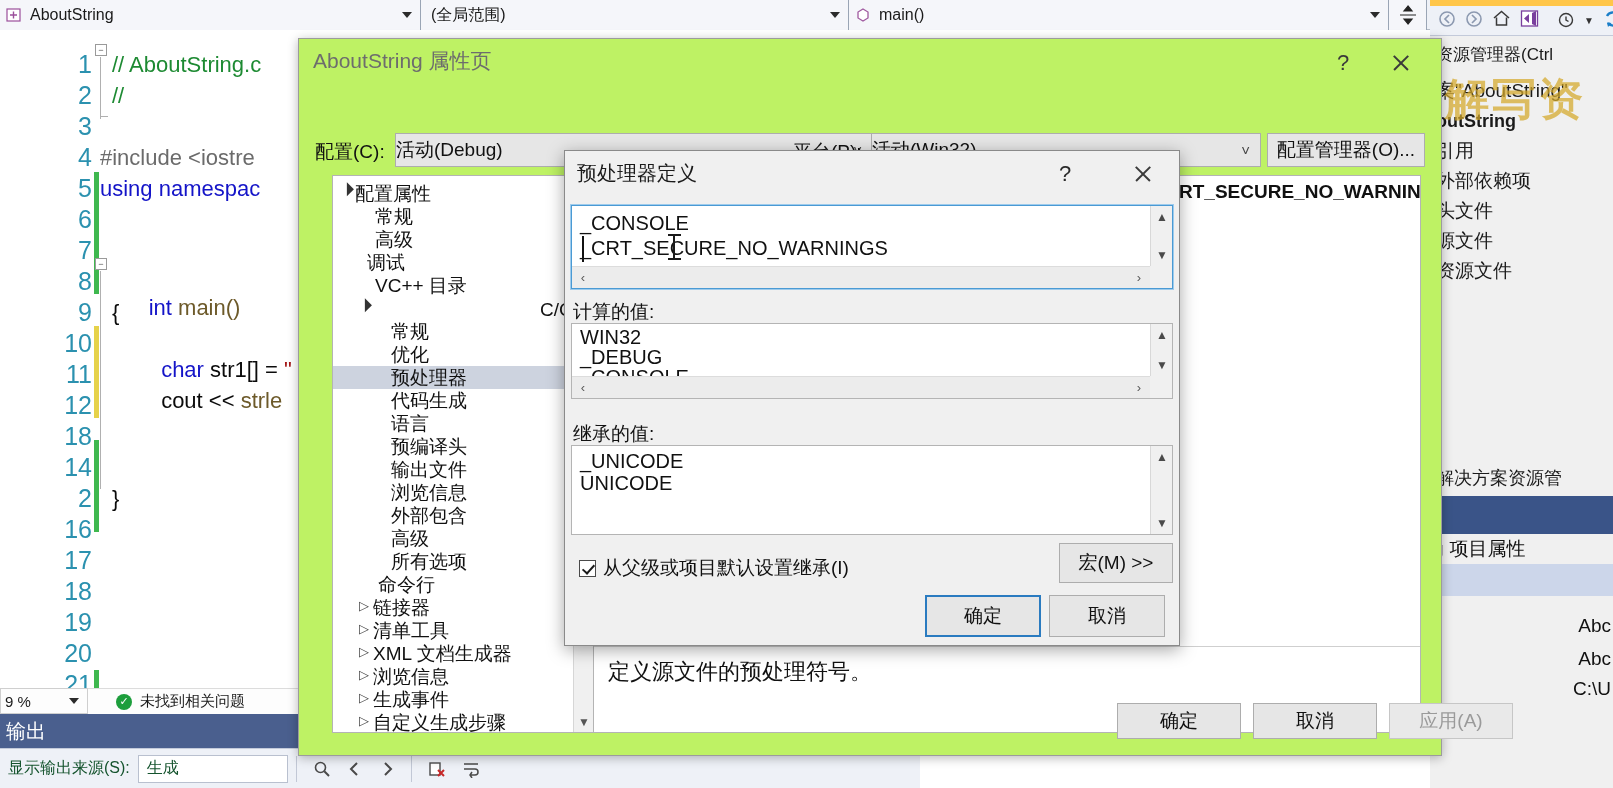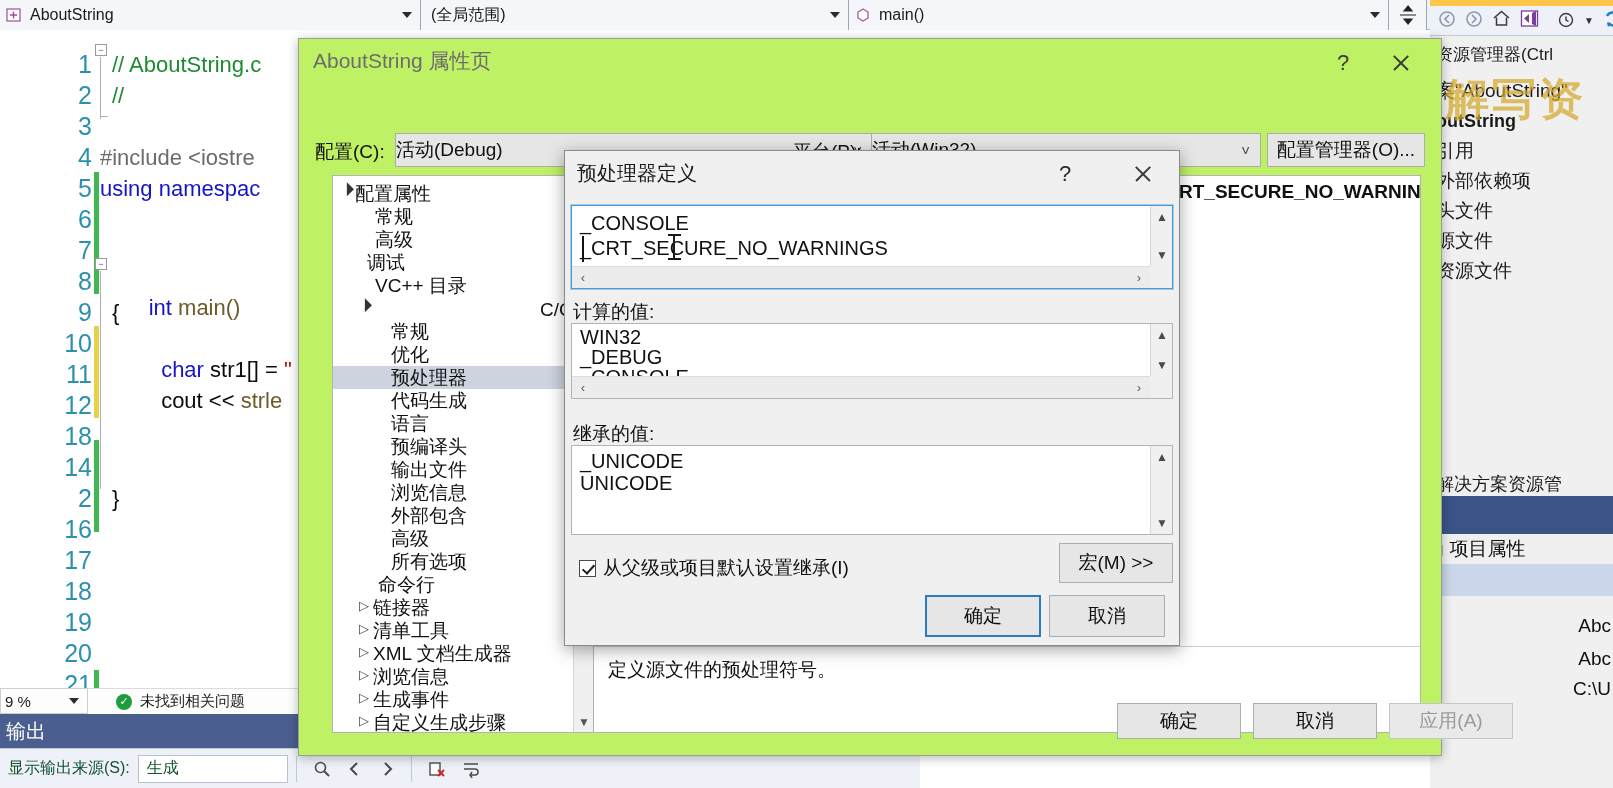--- a/index.html
+++ b/index.html
@@ -133,21 +133,21 @@
   .rb-row.bold { font-weight: bold; font-size: 18px; }
   #watermark {
     position: absolute; left: 1445px; top: 70px;
     font-size: 44px; color: rgba(212,168,40,0.72);
     font-family: "Liberation Serif", serif; font-weight: bold;
     white-space: nowrap; pointer-events: none; letter-spacing: 3px;
   }
   #rb-se-label {
     position: absolute; left: 0; top: 466px; width: 183px; height: 30px;
     font-size: 18px; color: #1a1a1a; padding-left: 6px;
-    display: flex; align-items: flex-end; white-space: nowrap; overflow: hidden;
+    display: flex; align-items: flex-start; white-space: nowrap; overflow: hidden;
   }
   #rb-sel-bar {
     position: absolute; left: 0; top: 496px; width: 183px; height: 38px;
     background: #3a5488;
   }
   #rb-props {
     position: absolute; left: 0; top: 534px; width: 183px; height: 30px;
     font-size: 19px; color: #111; display: flex; align-items: center;
     padding-left: 2px; white-space: nowrap;
   }
@@ -250,21 +250,21 @@
   #pd-grid-row0 {
     position: absolute; left: 0; top: 0; width: 826px; height: 32px;
     display: flex; align-items: center; font-size: 19px; color: #111;
   }
   .gx-name { width: 300px; padding-left: 10px; }
   .gx-val { flex: 1; font-weight: bold; white-space: nowrap; overflow: hidden; }
   #pd-desc {
     position: absolute; left: 0; bottom: 0; width: 826px; height: 86px;
     border-top: 1px solid #cfcfcf; background: #ffffff;
     display: flex; align-items: flex-start; padding: 10px 0 0 14px;
-    font-size: 19px; color: #111;
+    font-size: 22px; color: #111;
   }
   #pd-foot {
     position: absolute; left: 0; bottom: 0; width: 1144px; height: 70px;
   }
 
   
   #ppdlg {
     position: absolute; left: 564px; top: 150px; width: 616px; height: 496px;
     background: #f0f0f0; border: 1px solid #8a8a8a;
     box-shadow: 0 4px 16px rgba(0,0,0,0.35);

